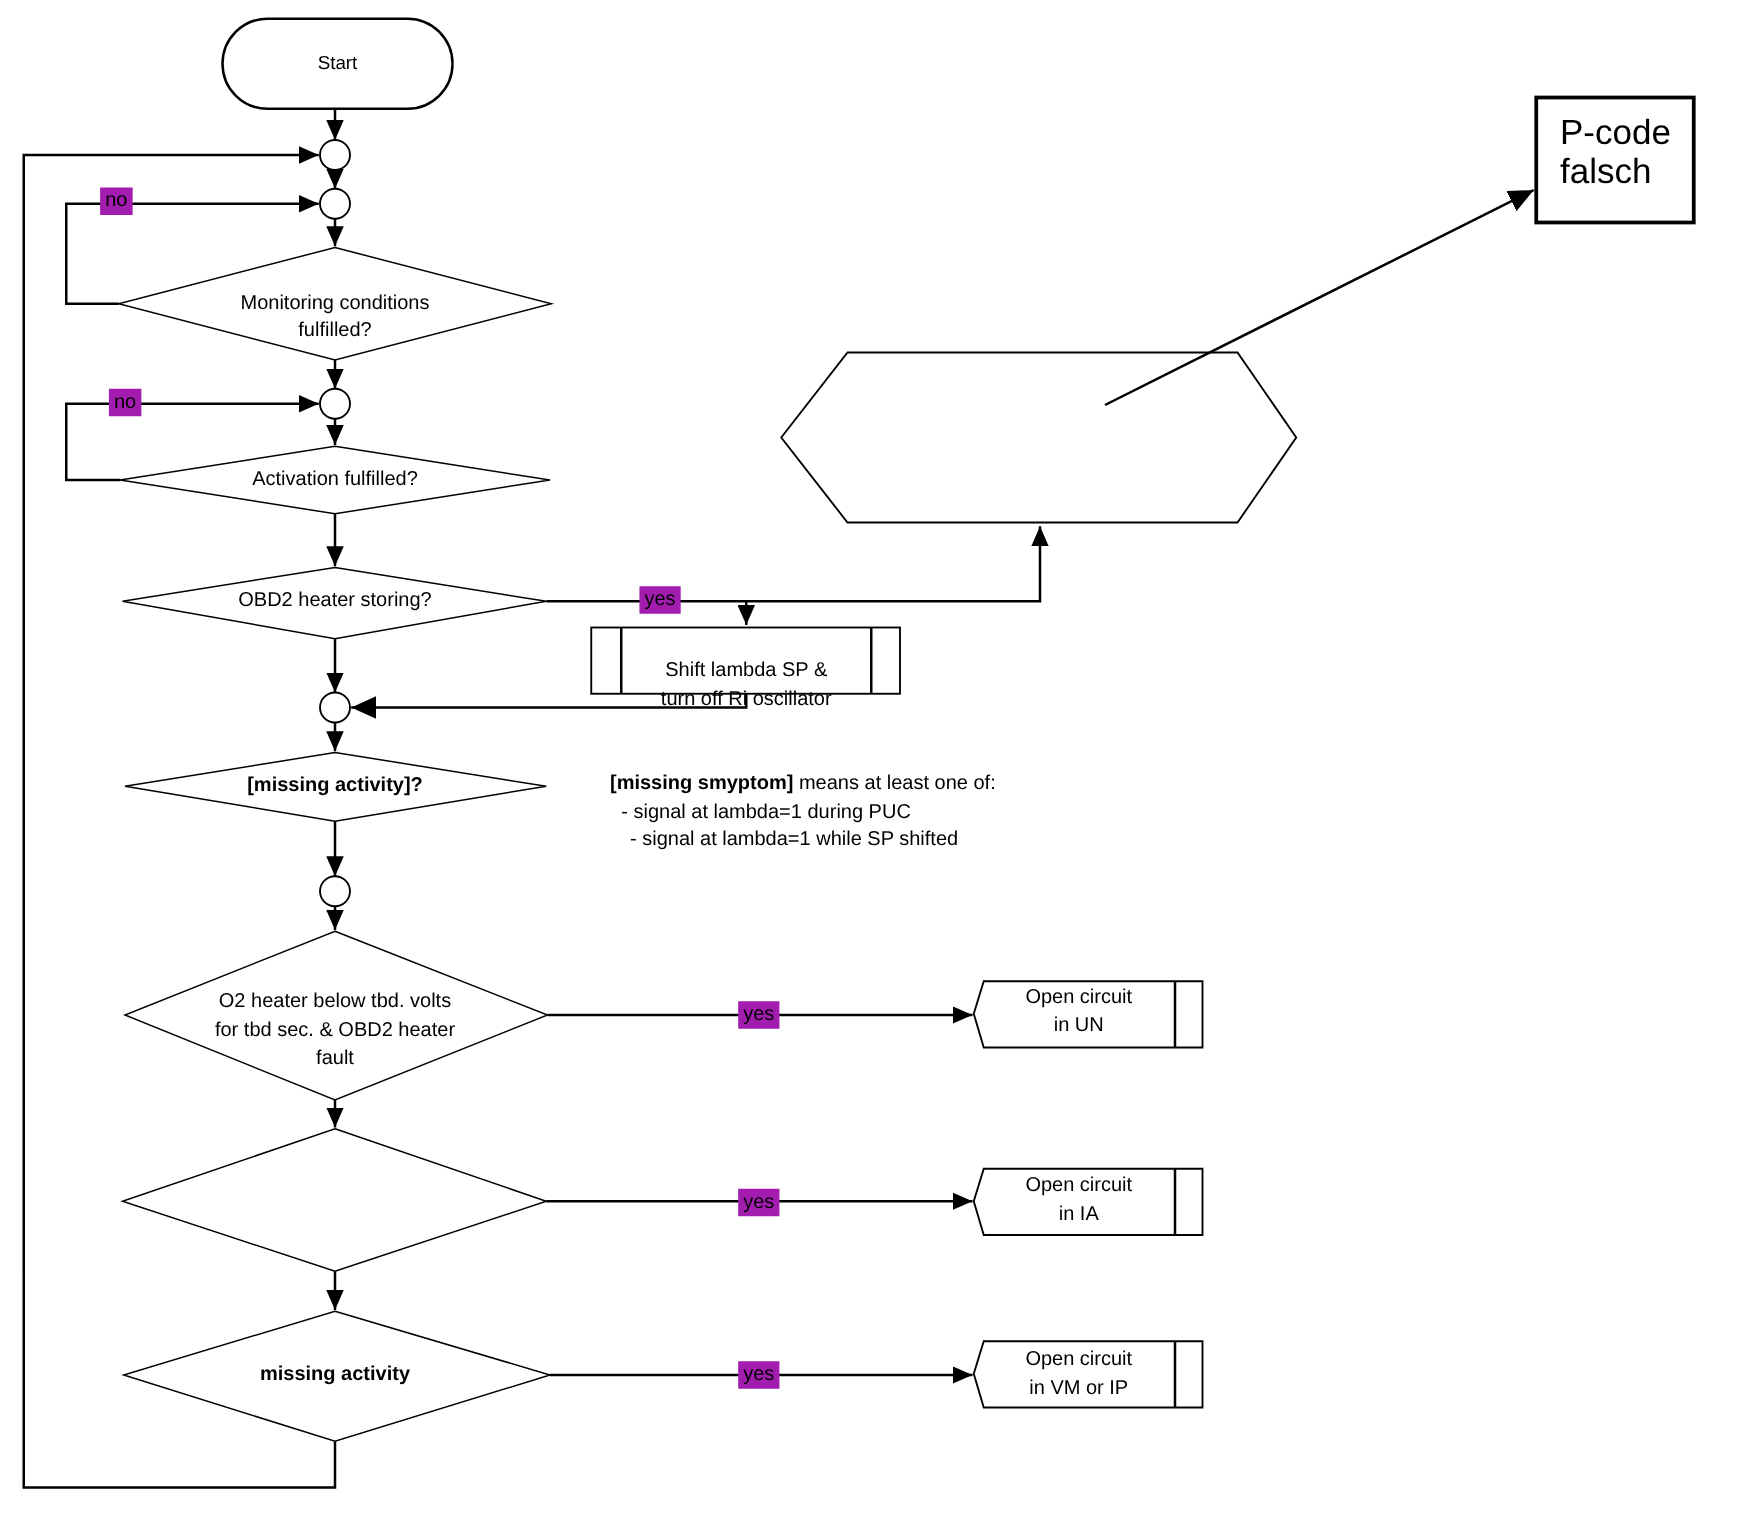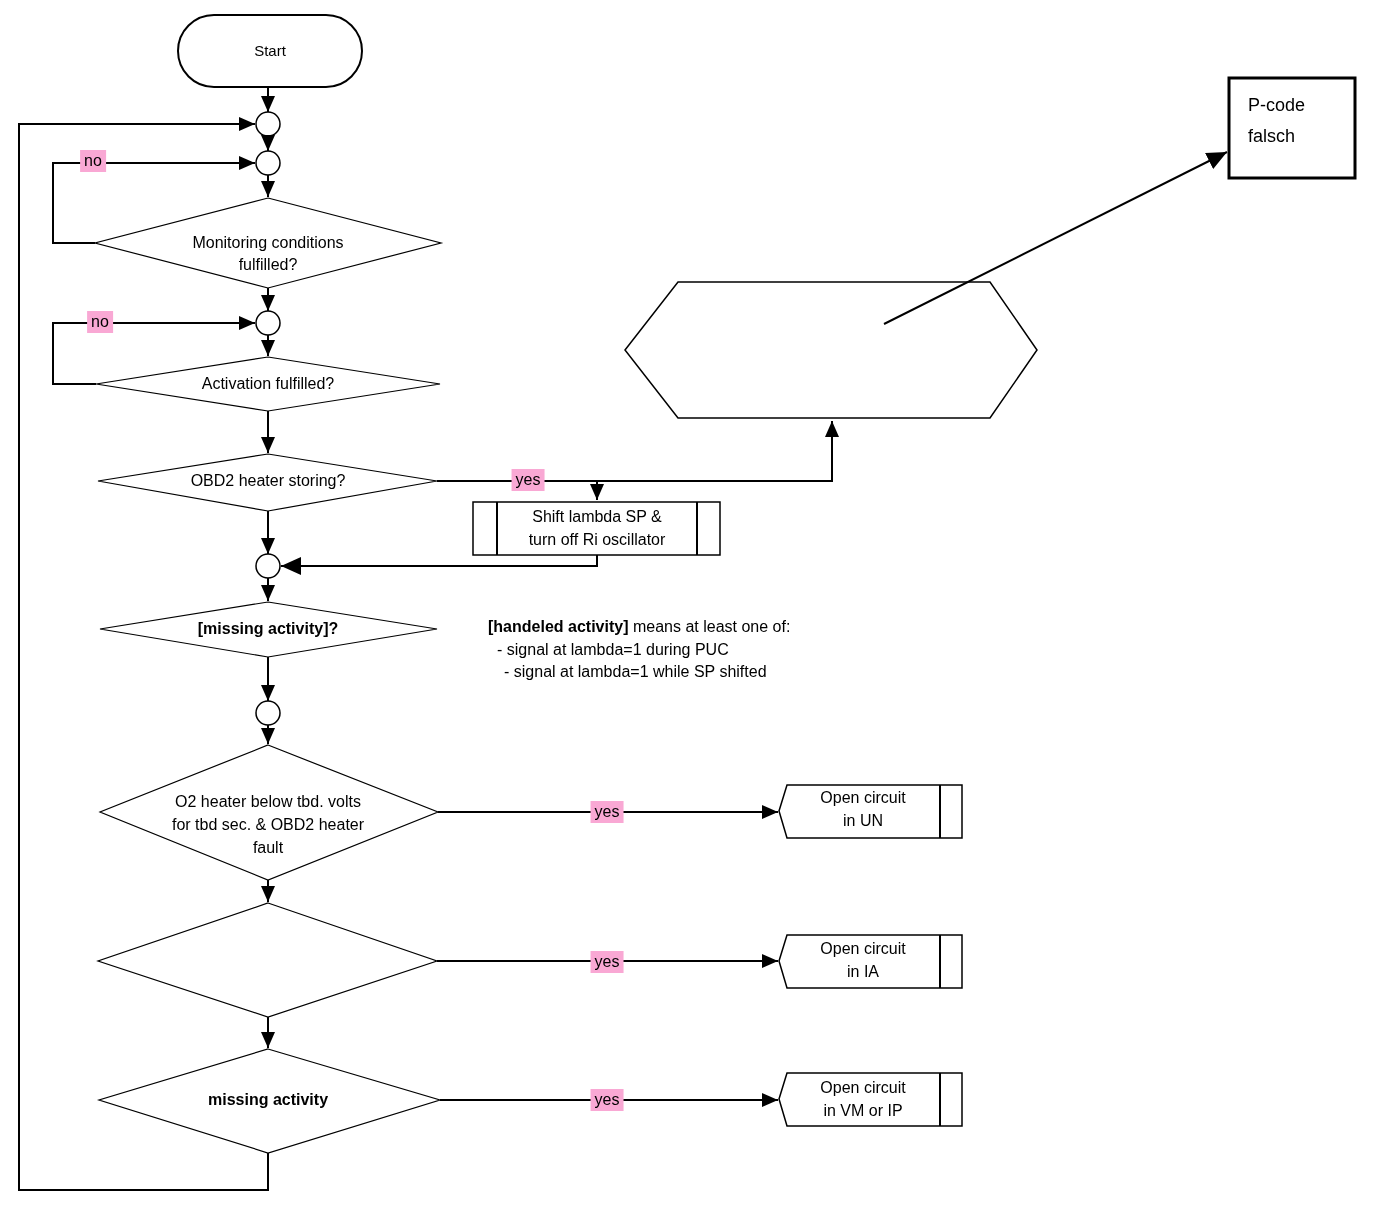--- a/index.html
+++ b/index.html
@@ -5,24 +5,24 @@
   html,body { margin:0; padding:0; background:#ffffff; }
   #page { position:relative; width:1392px; height:1210px; background:#ffffff; overflow:hidden;
           font-family:"Liberation Sans","DejaVu Sans",sans-serif; color:#000; }
   #diagram-svg { position:absolute; left:0; top:0; }
   .shape { fill:#ffffff; stroke:#000000; }
   .edge  { fill:none; stroke:#000000; stroke-width:2; }
   .thin  { stroke-width:1.2; }
   .lbl { position:absolute; transform:translate(-50%,-50%); text-align:center;
          white-space:nowrap; font-size:16px; line-height:22px; }
   .lbl .line { display:block; }
-  .onl { background:#f9a8d4; padding:0 4px; }
+  .onl { background:#a21caf; padding:0 4px; }
   .leftal { transform:translate(0,-50%); text-align:left; }
   .bold { font-weight:bold; }
-  .big { font-size:18px; line-height:31px; }
+  .big { font-size:28px; line-height:31px; }
   .lh23 { line-height:23px; }
   .lh24 { line-height:24px; }
 </style>
 </head>
 <body>
 
 <div id="page">
 
   <svg id="diagram-svg" width="1392" height="1210" viewBox="0 0 1392 1210">
     <defs>
@@ -109,35 +109,35 @@
   </div>
 
   <div class="lbl onl" style="left:93px; top:161px;">no</div>
   <div class="lbl onl" style="left:100px; top:322px;">no</div>
 
   <div class="lbl" style="left:268px; top:384px;">Activation fulfilled?</div>
   <div class="lbl" style="left:268px; top:481px;">OBD2 heater storing?</div>
 
   <div class="lbl onl" style="left:528px; top:480px;">yes</div>
 
-  <div class="lbl lh23" style="left:597px; top:528px;">
+  <div class="lbl lh23" style="left:597px; top:548px;">
     <span class="line">Shift lambda SP &amp;</span>
     <span class="line">turn off Ri oscillator</span>
   </div>
 
 
   <div class="lbl leftal big" style="left:1248px; top:121px;">
     <span class="line">P-code</span>
     <span class="line">falsch</span>
   </div>
 
   <div class="lbl bold" style="left:268px; top:629px;">[missing activity]?</div>
 
   <div class="lbl leftal" style="left:488px; top:627px;">
-    <span class="bold">[handeled activity]</span><span> means at least one of:</span>
+    <span class="bold">[missing smyptom]</span><span> means at least one of:</span>
   </div>
   <div class="lbl leftal" style="left:497px; top:650px;">- signal at lambda=1 during PUC</div>
   <div class="lbl leftal" style="left:472px; top:672px;margin-left:32px;">- signal at lambda=1 while SP shifted</div>
 
   <div class="lbl lh23" style="left:268px; top:824px;">
     <span class="line">O2 heater below tbd. volts</span>
     <span class="line">for tbd sec. &amp; OBD2 heater</span>
     <span class="line">fault</span>
   </div>
 

